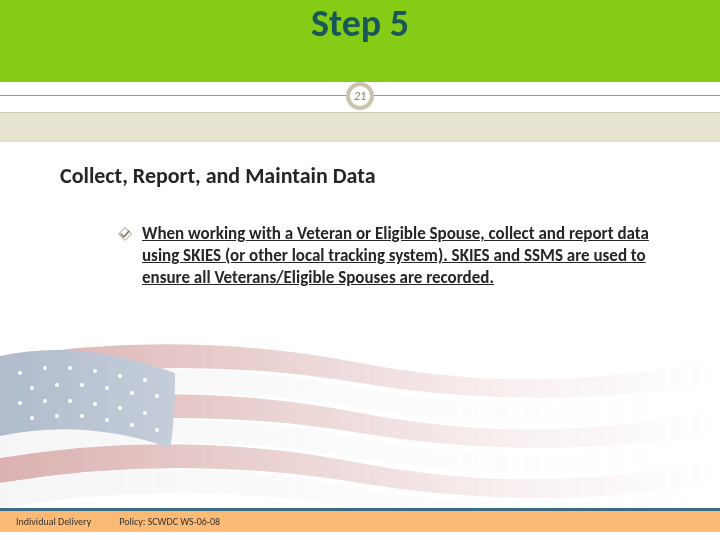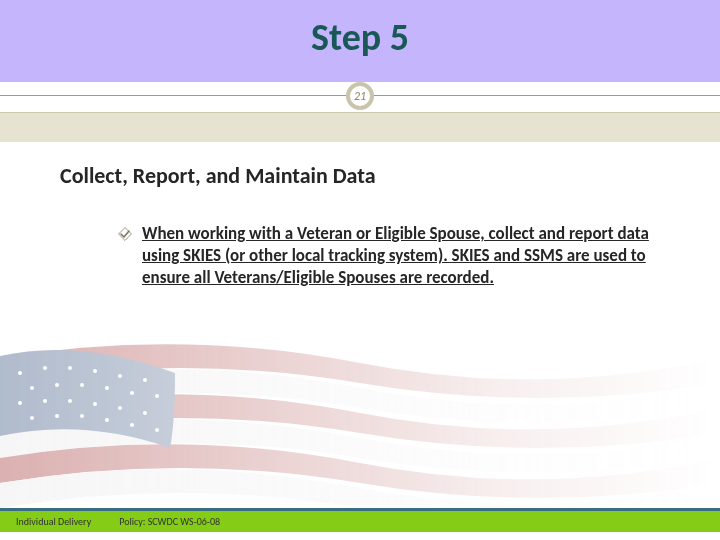--- a/index.html
+++ b/index.html
@@ -5,23 +5,23 @@
   * { margin: 0; padding: 0; box-sizing: border-box; }
   html, body { width: 720px; height: 540px; overflow: hidden; font-family: Calibri, "Segoe UI", Arial, sans-serif; }
   .slide {
     position: relative;
     width: 720px;
     height: 540px;
     background: #ffffff;
   }
   .header-top {
     height: 82px;
-    background: #c4b5fd;
+    background: #84cc16;
     display: flex;
-    align-items: center;
+    align-items: flex-start;
     justify-content: center;
     padding-bottom: 8px;
   }
   .title {
     font-size: 38px;
     font-weight: 700;
     color: #1a5858;
   }
   .divider-zone {
     position: relative;
@@ -94,21 +94,21 @@
     height: 190px;
     opacity: 0.4;
     pointer-events: none;
   }
   .footer-bar {
     position: absolute;
     left: 0; right: 0;
     bottom: 8px;
     height: 24px;
     border-top: 3px solid #3a6c87;
-    background: #84cc16;
+    background: #fdba74;
     display: flex;
     align-items: center;
     padding: 0 16px;
     gap: 28px;
     font-size: 10px;
     color: #333;
   }
 </style>
 </head>
 <body>

